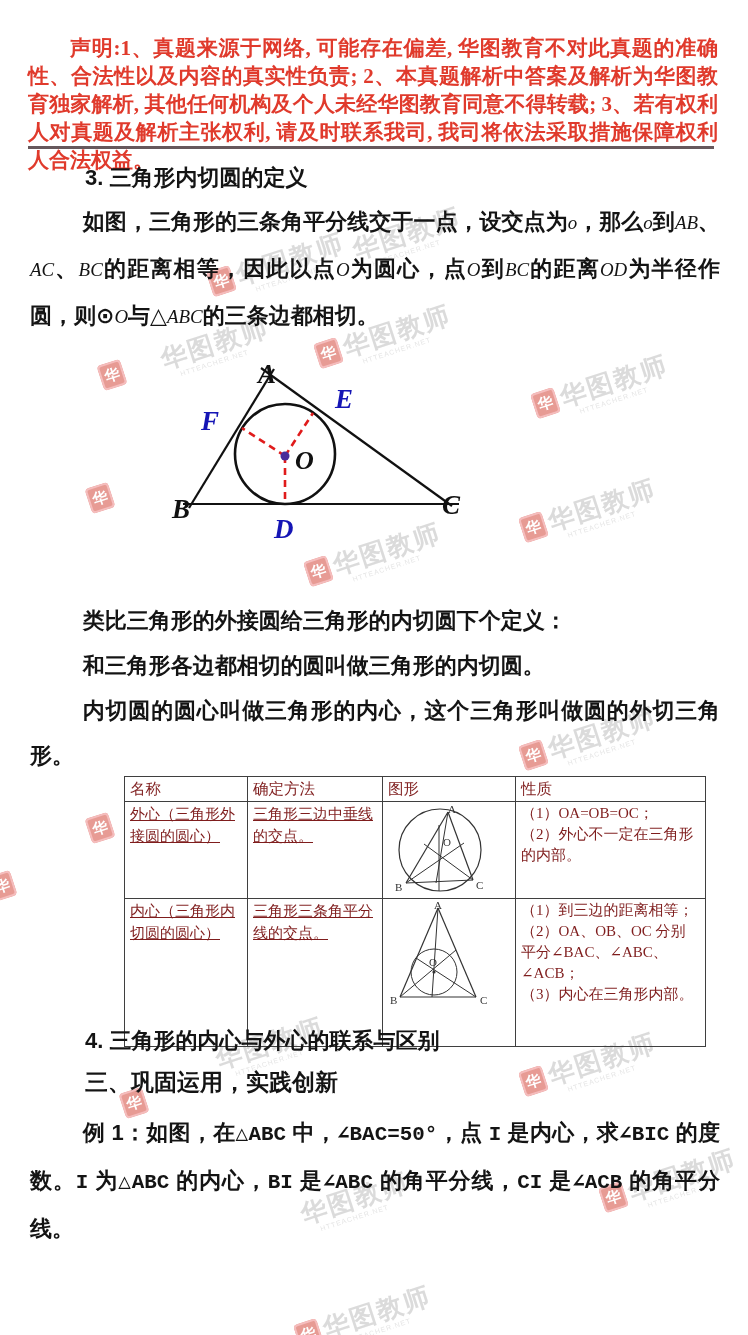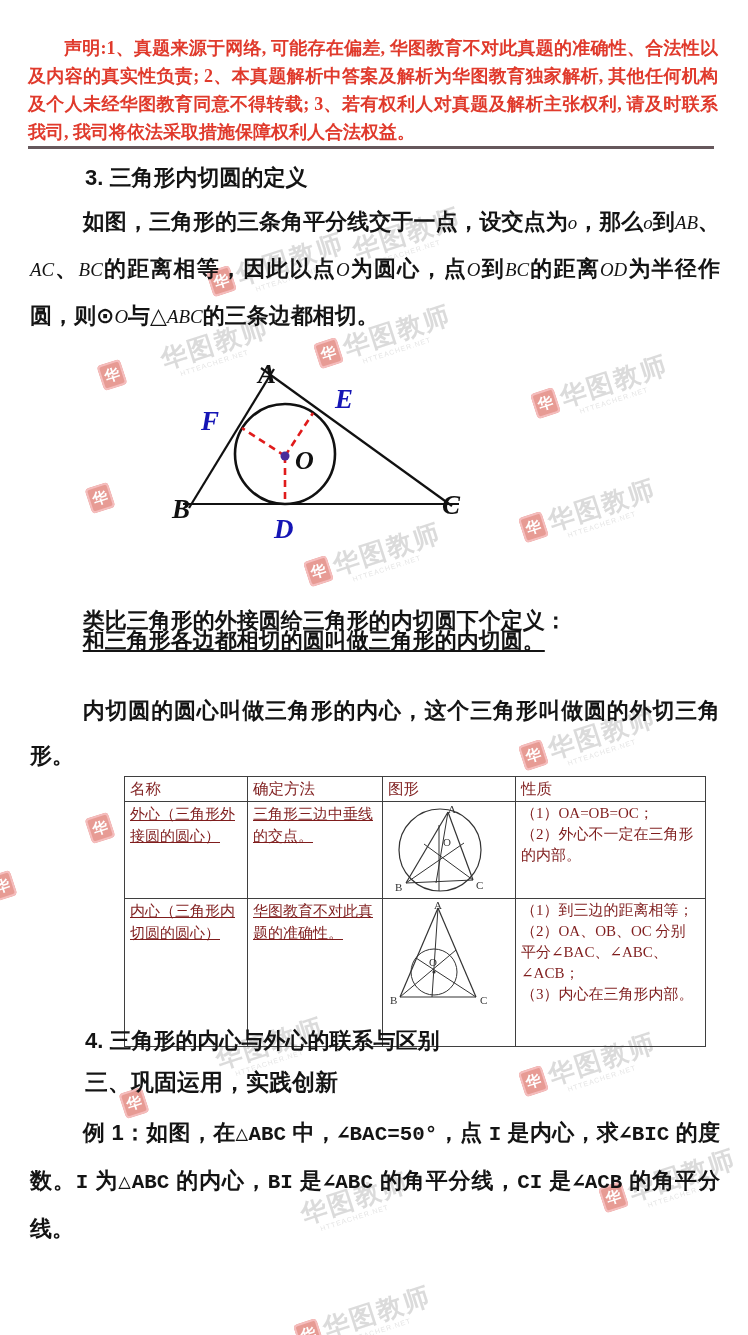--- a/index.html
+++ b/index.html
@@ -14,34 +14,34 @@
              box-shadow:inset 0 0 0 2px #e88; }
   .wm-texts { display:flex; flex-direction:column; line-height:1; }
   .wm-cn  { font-size:26px; color:#bfbfbf; letter-spacing:2px; font-weight:bold; }
   .wm-sub { font-size:7px; color:#cfcfcf; letter-spacing:1px; margin-top:2px; margin-left:14px; }
 
   .content { position:absolute; inset:0; z-index:1; }
 
   
   .disclaimer { position:absolute; left:28px; top:34px; width:690px;
     font-family:"Liberation Serif","DejaVu Serif",serif; font-weight:bold;
-    color:#e03a2c; font-size:18px; line-height:28px; text-indent:2em; text-align:justify; }
+    color:#e03a2c; font-size:21px; line-height:28px; text-indent:2em; text-align:justify; }
   .rule { position:absolute; left:28px; top:146px; width:686px; border-top:3px solid #66585c; }
 
   
   .cnblock { position:absolute; left:30px; width:690px; font-size:22px; font-weight:600;
              line-height:46px; color:#141414; text-align:justify; }
   .indent { text-indent:2.4em; }
   .m    { font-family:"Liberation Serif","DejaVu Serif",serif; font-style:italic; font-weight:500; font-size:0.86em; }
   .mono { font-family:"Liberation Mono","DejaVu Sans Mono",monospace; font-weight:600; font-size:0.95em; }
 
   .sec3   { top:163px; padding-left:55px; line-height:30px; }
   .para1  { top:199px; }
   .p2     { top:598px; line-height:45px; }
-  .p3     { top:618px; line-height:45px;text-decoration:underline; }
+  .p3     { top:643px; line-height:45px; }
   .p4     { top:688px; line-height:45px; }
   .sec4   { top:1026px; padding-left:55px; line-height:30px; }
   .secthree { top:1066px; padding-left:55px; line-height:32px; font-weight:800; font-size:23px; }
   .example  { top:1110px; }
 
   
   .figure { position:absolute; left:146px; top:346px; }
 
   
   table.concept { position:absolute; left:124px; top:776px; border-collapse:collapse;
@@ -232,21 +232,21 @@
       <td>
             <div class="pline">（1）OA=OB=OC；</div>
             <div class="pline">（2）外心不一定在三角形的内部。</div>
           </td>
     </tr>
     <tr style="height:148px;">
       <td>
             <div class="cellpad">内心（三角形内切圆的圆心）</div>
           </td>
       <td>
-            <div class="cellpad">华图教育不对此真题的准确性。</div>
+            <div class="cellpad">三角形三条角平分线的交点。</div>
           </td>
       <td class="figcell">
         <svg width="104" height="105" viewBox="0 0 104 105">
           <line x1="50" y1="8" x2="12" y2="97" stroke="#333" stroke-width="1.2"></line>
           <line x1="12" y1="97" x2="88" y2="97" stroke="#333" stroke-width="1.2"></line>
           <line x1="50" y1="8" x2="88" y2="97" stroke="#333" stroke-width="1.2"></line>
           <circle cx="46" cy="72" r="23" fill="none" stroke="#333" stroke-width="1"></circle>
           <line x1="50" y1="8" x2="44" y2="97" stroke="#333" stroke-width="1"></line>
           <line x1="12" y1="97" x2="68" y2="50" stroke="#333" stroke-width="1"></line>
           <line x1="88" y1="97" x2="28" y2="58" stroke="#333" stroke-width="1"></line>

